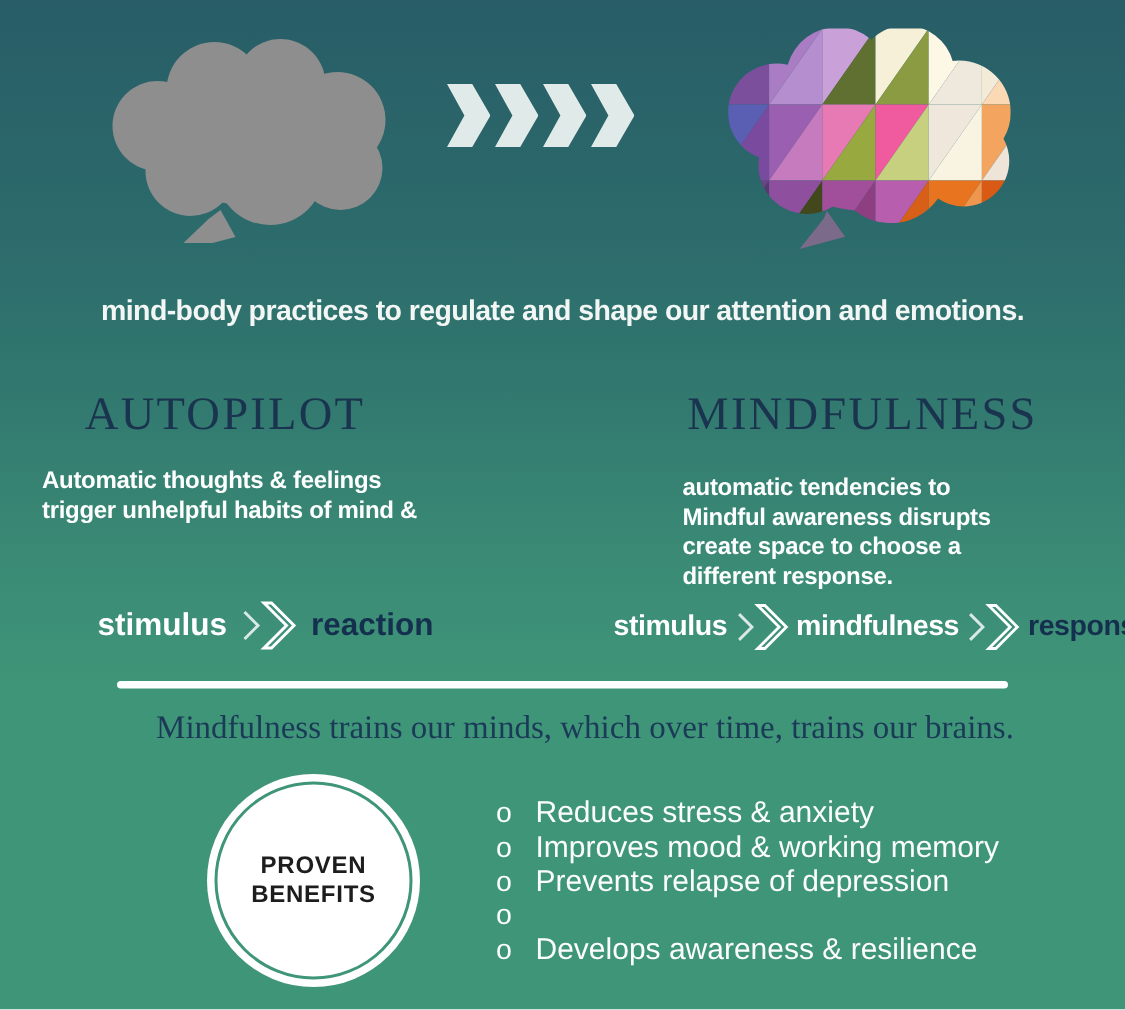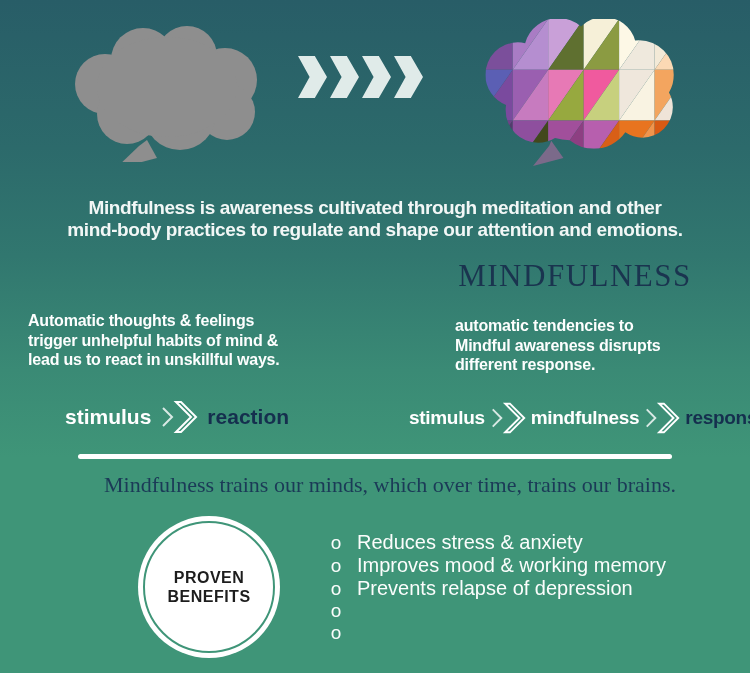--- a/index.html
+++ b/index.html
@@ -131,34 +131,34 @@
       <polygon points="120,105 155,105 120,155" fill="#b75fae"></polygon>
       <polygon points="155,105 155,155 120,155" fill="#d85f17"></polygon>
       <polygon points="155,105 190,105 155,155" fill="#e8741f"></polygon>
       <polygon points="190,105 190,155 155,155" fill="#f0954d"></polygon>
       <polygon points="190,105 225,105 190,155" fill="#d85a14"></polygon>
     </g>
     <polygon points="88,125 100,142 70,150 86,130" fill="#7b6a8a"></polygon>
   </svg>
 
   <div class="abs intro">
-    <div>Mindfulness is awareness cultivated through meditation and other</div>
     <div>mind-body practices to regulate and shape our attention and emotions.</div>
   </div>
 
+  <div class="abs col-head head-left">AUTOPILOT</div>
   <div class="abs col-head head-right">MINDFULNESS</div>
 
   <div class="abs col-body body-left">
     <div>Automatic thoughts &amp; feelings</div>
     <div>trigger unhelpful habits of mind &amp;</div>
-    <div>lead us to react in unskillful ways.</div>
   </div>
   <div class="abs col-body body-right">
     <div>automatic tendencies to</div>
     <div>Mindful awareness disrupts</div>
+    <div>create space to choose a</div>
     <div>different response.</div>
   </div>
 
   <div class="abs flow flow-left">
     <span class="flow-word">stimulus</span>
     <svg class="flow-chev" width="44" height="36" viewBox="0 0 44 36">
       <polyline points="6,9 15,18 6,27" fill="none" stroke="#d9e9e5" stroke-width="2"></polyline>
       <polygon points="19,3 34,18 19,33 24,33 39,18 24,3" fill="none" stroke="#ffffff" stroke-width="2"></polygon>
     </svg>
     <span class="flow-word navy">reaction</span>
@@ -200,16 +200,17 @@
     </div>
     <div class="benefit-item">
       <span class="benefit-bullet">o</span>
       <span>Prevents relapse of depression</span>
     </div>
     <div class="benefit-item">
       <span class="benefit-bullet">o</span>
     </div>
     <div class="benefit-item">
       <span class="benefit-bullet">o</span>
+      <span>Develops awareness &amp; resilience</span>
     </div>
   </div>
 
 </div>
 
 </body></html>

